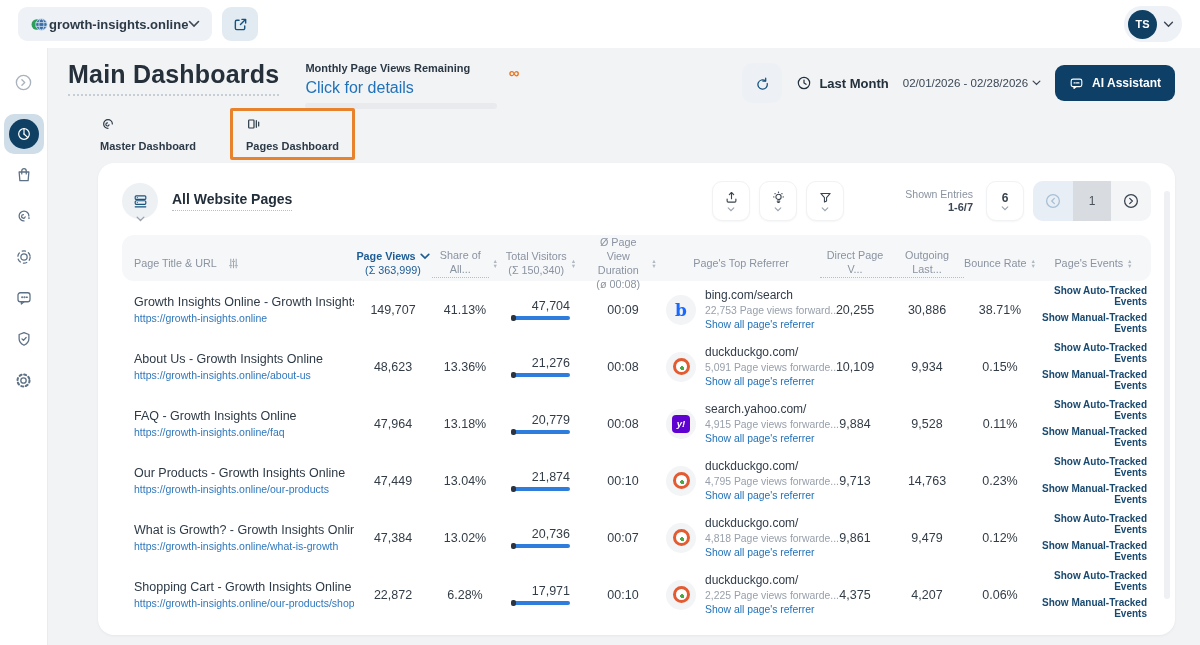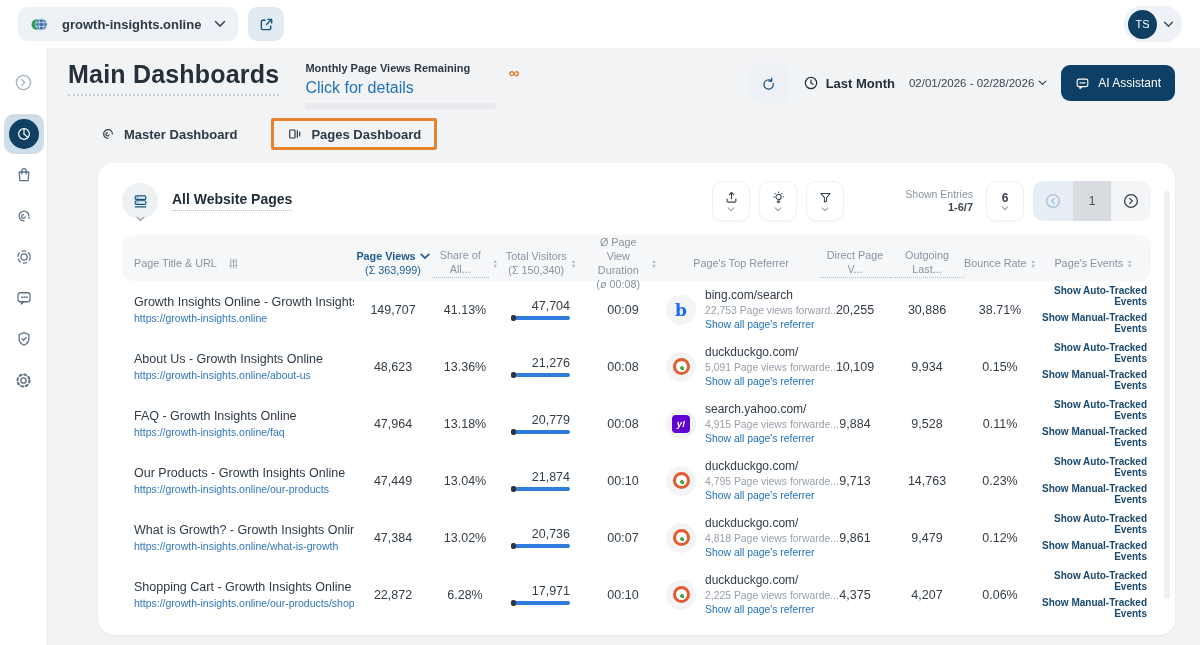--- a/index.html
+++ b/index.html
@@ -2,27 +2,27 @@
 <html><head>
 <meta charset="utf-8">
 <style>
   * { margin:0; padding:0; box-sizing:border-box; }
   html,body { width:1200px; height:645px; overflow:hidden; }
   body { font-family:"Liberation Sans","DejaVu Sans",sans-serif; background:#f1f3f5; color:#2a333d; }
   .app { width:1200px; height:645px; display:flex; flex-direction:column; }
 
   
   .topbar { height:48px; background:#fff; display:flex; align-items:center; padding:0 18px; flex:0 0 48px; }
-  .site-pill { display:flex; align-items:center; gap:13px; background:#eef1f5; border-radius:9px; height:34px; padding:0 12px; cursor:pointer; }
+  .site-pill { display:flex; align-items:center; gap:0; background:#eef1f5; border-radius:9px; height:34px; padding:0 12px; cursor:pointer; }
   .site-name { font-size:13px; font-weight:600; color:#2c3a47; }
   .chev { display:inline-flex; }
   .open-site-btn { margin-left:10px; width:36px; height:34px; background:#e3ebf2; border:none; border-radius:9px; display:flex; align-items:center; justify-content:center; cursor:pointer; }
   .topbar-spacer { flex:1; }
   .user-pill { display:flex; align-items:center; gap:6px; background:#eef1f5; border-radius:18px; height:36px; padding:3px 8px 3px 4px; cursor:pointer; }
-  .avatar { width:29px; height:29px; border-radius:50%; background:#0f3f63; color:#fff; font-size:11px; font-weight:400; display:flex; align-items:center; justify-content:center; }
+  .avatar { width:29px; height:29px; border-radius:50%; background:#0f3f63; color:#fff; font-size:11px; font-weight:700; display:flex; align-items:center; justify-content:center; }
 
   
   .mainrow { flex:1; display:flex; min-height:0; }
   .sidebar { width:48px; background:#fff; border-right:1px solid #e9ecef; display:flex; flex-direction:column; align-items:center; padding-top:14px; }
   .side-item { width:40px; height:40px; display:flex; align-items:center; justify-content:center; margin-bottom:1px; cursor:pointer; border-radius:10px; }
   .side-item.first { margin-bottom:12px; }
   .side-item.active { background:#cfdde9; }
   .side-item.active .navy-dot { width:30px; height:30px; border-radius:50%; background:#0f3f63; display:flex; align-items:center; justify-content:center; }
 
   .content { flex:1; padding:0 25px 0 20px; min-width:0; }
@@ -34,25 +34,25 @@
   .quota-label { font-size:11px; font-weight:700; color:#2b3844; }
   .quota-link { font-size:16px; color:#2272b9; cursor:pointer; margin-top:5px; display:inline-block; }
   .quota-bar { height:6px; background:#e8eaee; border-radius:3px; margin-top:6px; }
   .quota-inf { position:absolute; right:-22px; top:4px; color:#e87722; font-size:15px; font-weight:700; }
   .hdr-spacer { flex:1; }
   .controls { display:flex; align-items:center; gap:14px; padding-top:3px; }
   .refresh-btn { width:40px; height:40px; border-radius:10px; background:#edf1f5; border:none; display:flex; align-items:center; justify-content:center; cursor:pointer; }
   .period { display:flex; align-items:center; gap:7px; cursor:pointer; }
   .period-label { font-size:13px; font-weight:700; color:#22303c; }
   .period-range { font-size:11.5px; color:#3a4754; display:flex; align-items:center; gap:4px; cursor:pointer; }
-  .ai-btn { display:flex; align-items:center; gap:8px; background:#0e3f66; color:#fff; border:none; border-radius:9px; height:36px; padding:0 14px; font-size:12px; font-weight:400; cursor:pointer; }
+  .ai-btn { display:flex; align-items:center; gap:8px; background:#0e3f66; color:#fff; border:none; border-radius:9px; height:36px; padding:0 14px; font-size:12px; font-weight:700; cursor:pointer; }
 
   
   .tabs { display:flex; align-items:center; gap:30px; margin-top:13px; height:30px; padding-left:22px; }
-  .tab { display:flex; align-items:flex-end; gap:8px; font-size:13px; font-weight:600; color:#2c3a47; cursor:pointer; position:relative; padding:6px 10px; }
+  .tab { display:flex; align-items:flex-start; gap:8px; font-size:11px; font-weight:600; color:#2c3a47; cursor:pointer; position:relative; padding:6px 10px;flex-direction:column; }
   .tab .annotation { position:absolute; inset:-2px -6px; border:3px solid #e8822d; border-radius:2px; pointer-events:none; }
 
   
   .card { background:#fff; border-radius:16px; margin:14px 0 0 30px; height:472px; box-shadow:0 1px 3px rgba(20,30,40,.05); padding:18px 24px 0 24px; position:relative; }
   .v-scrollbar { position:absolute; right:5px; top:28px; width:6px; height:408px; background:#eef0f3; border-radius:3px; }
   .card-head { display:flex; align-items:center; }
   .panel-icon-wrap { width:36px; height:36px; border-radius:50%; background:#eef1f4; display:flex; flex-direction:column; align-items:center; justify-content:center; cursor:pointer; position:relative; }
   .panel-icon-wrap .under-chev { position:absolute; bottom:-7px; }
   .panel-title { margin-left:14px; font-size:14px; font-weight:600; color:#222e3a; border-bottom:1px dotted #b6bec8; padding-bottom:3px; }
   .head-tools { margin-left:auto; display:flex; align-items:center; gap:9px; }

